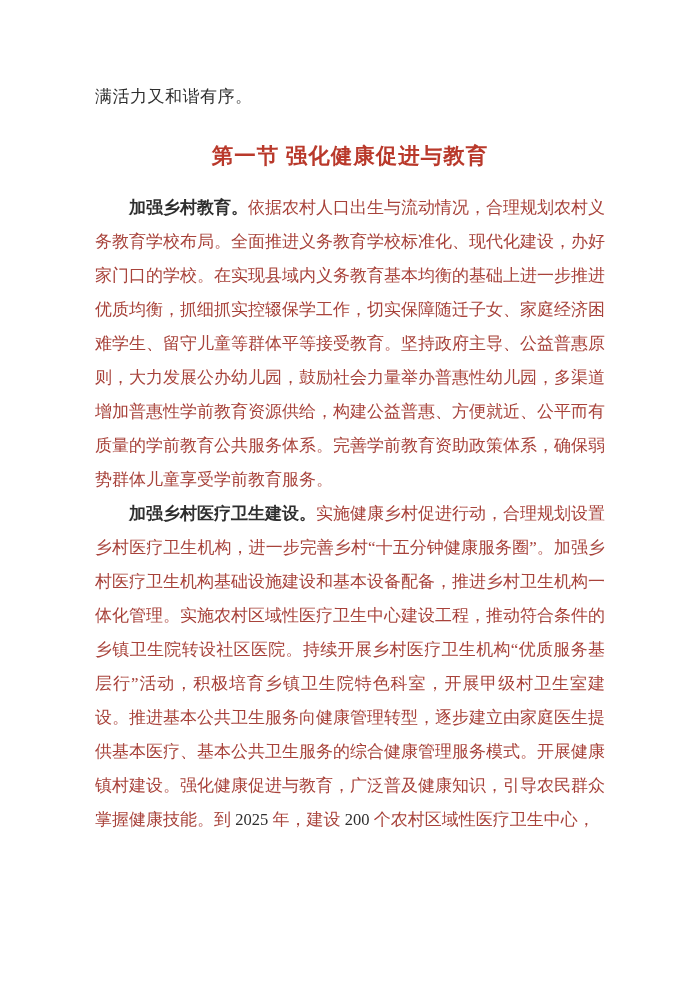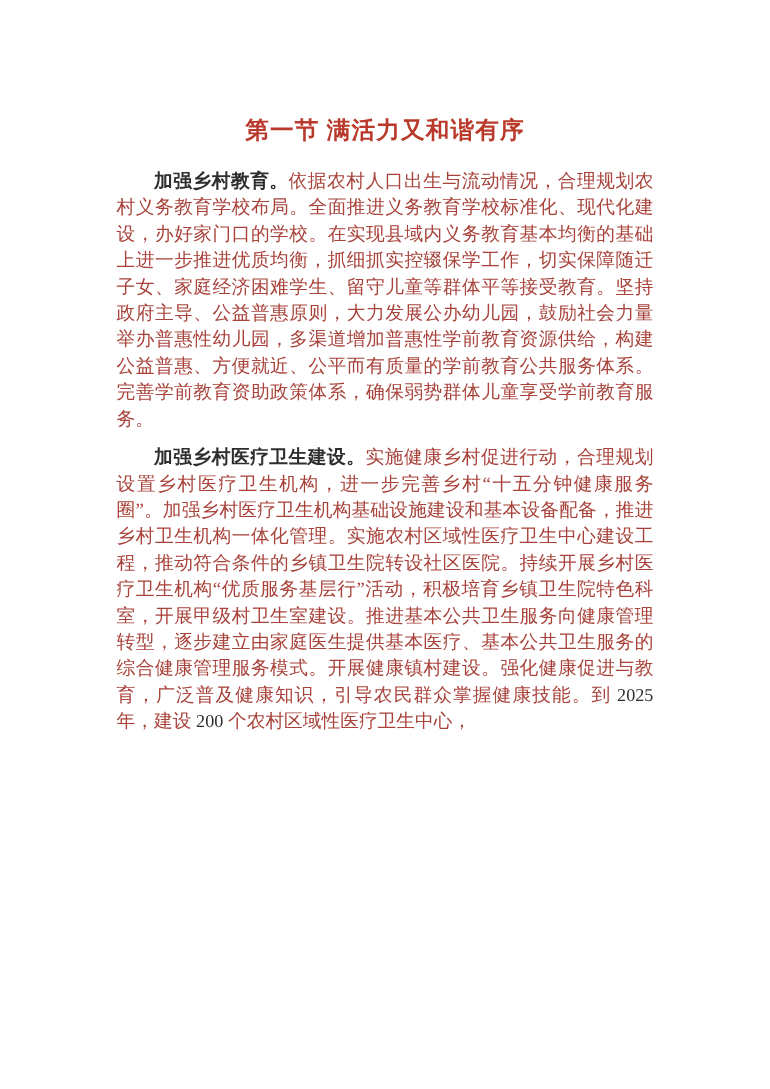--- a/index.html
+++ b/index.html
@@ -34,23 +34,23 @@
     line-height: 38px;
     font-weight: bold;
     text-align: center;
     color: var(--heading-red, #b9392b);
     letter-spacing: 1px;
   }
   .paragraphs {
     margin-top: 16px;
   }
   .para {
-    margin: 11px;
+    margin: 0;
     font-size: 17px;
-    line-height: 24px;
+    line-height: 34px;
     text-align: justify;
     text-indent: 2em;
     color: var(--body-red, #a8423a);
   }
   .run-lead {
     font-weight: bold;
     color: var(--text-black, #2e2e2e);
   }
   .run-emphasis {
     color: var(--body-red, #a8423a);
@@ -59,19 +59,20 @@
     font-family: Liberation Serif, serif;
     color: var(--text-black, #222222);
     font-size: 16.5px;
   }
 </style>
 </head>
 <body>
 
 <div class="page">
   <div class="content">
-    <h2 class="heading">第一节 满活力又和谐有序</h2>
+    <p class="cont-line">满活力又和谐有序。</p>
+    <h2 class="heading">第一节 强化健康促进与教育</h2>
     <div class="paragraphs" id="paragraphs">
         <p class="para"><span class="run-lead">加强乡村教育。</span><span class="run-emphasis">依据农村人口出生与流动情况，合理规划农村义务教育学校布局。全面推进义务教育学校标准化、现代化建设，办好家门口的学校。在实现县域内义务教育基本均衡的基础上进一步推进优质均衡，抓细抓实控辍保学工作，切实保障随迁子女、家庭经济困难学生、留守儿童等群体平等接受教育。坚持政府主导、公益普惠原则，大力发展公办幼儿园，鼓励社会力量举办普惠性幼儿园，多渠道增加普惠性学前教育资源供给，构建公益普惠、方便就近、公平而有质量的学前教育公共服务体系。完善学前教育资助政策体系，确保弱势群体儿童享受学前教育服务。</span></p>
         <p class="para"><span class="run-lead">加强乡村医疗卫生建设。</span><span class="run-emphasis">实施健康乡村促进行动，合理规划设置乡村医疗卫生机构，进一步完善乡村“十五分钟健康服务圈”。加强乡村医疗卫生机构基础设施建设和基本设备配备，推进乡村卫生机构一体化管理。实施农村区域性医疗卫生中心建设工程，推动符合条件的乡镇卫生院转设社区医院。持续开展乡村医疗卫生机构“优质服务基层行”活动，积极培育乡镇卫生院特色科室，开展甲级村卫生室建设。推进基本公共卫生服务向健康管理转型，逐步建立由家庭医生提供基本医疗、基本公共卫生服务的综合健康管理服务模式。开展健康镇村建设。强化健康促进与教育，广泛普及健康知识，引导农民群众掌握健康技能。到 </span><span class="run-number">2025</span><span class="run-emphasis"> 年，建设 </span><span class="run-number">200</span><span class="run-emphasis"> 个农村区域性医疗卫生中心，</span></p>
       </div>
   </div>
 </div>
 
 </body></html>

